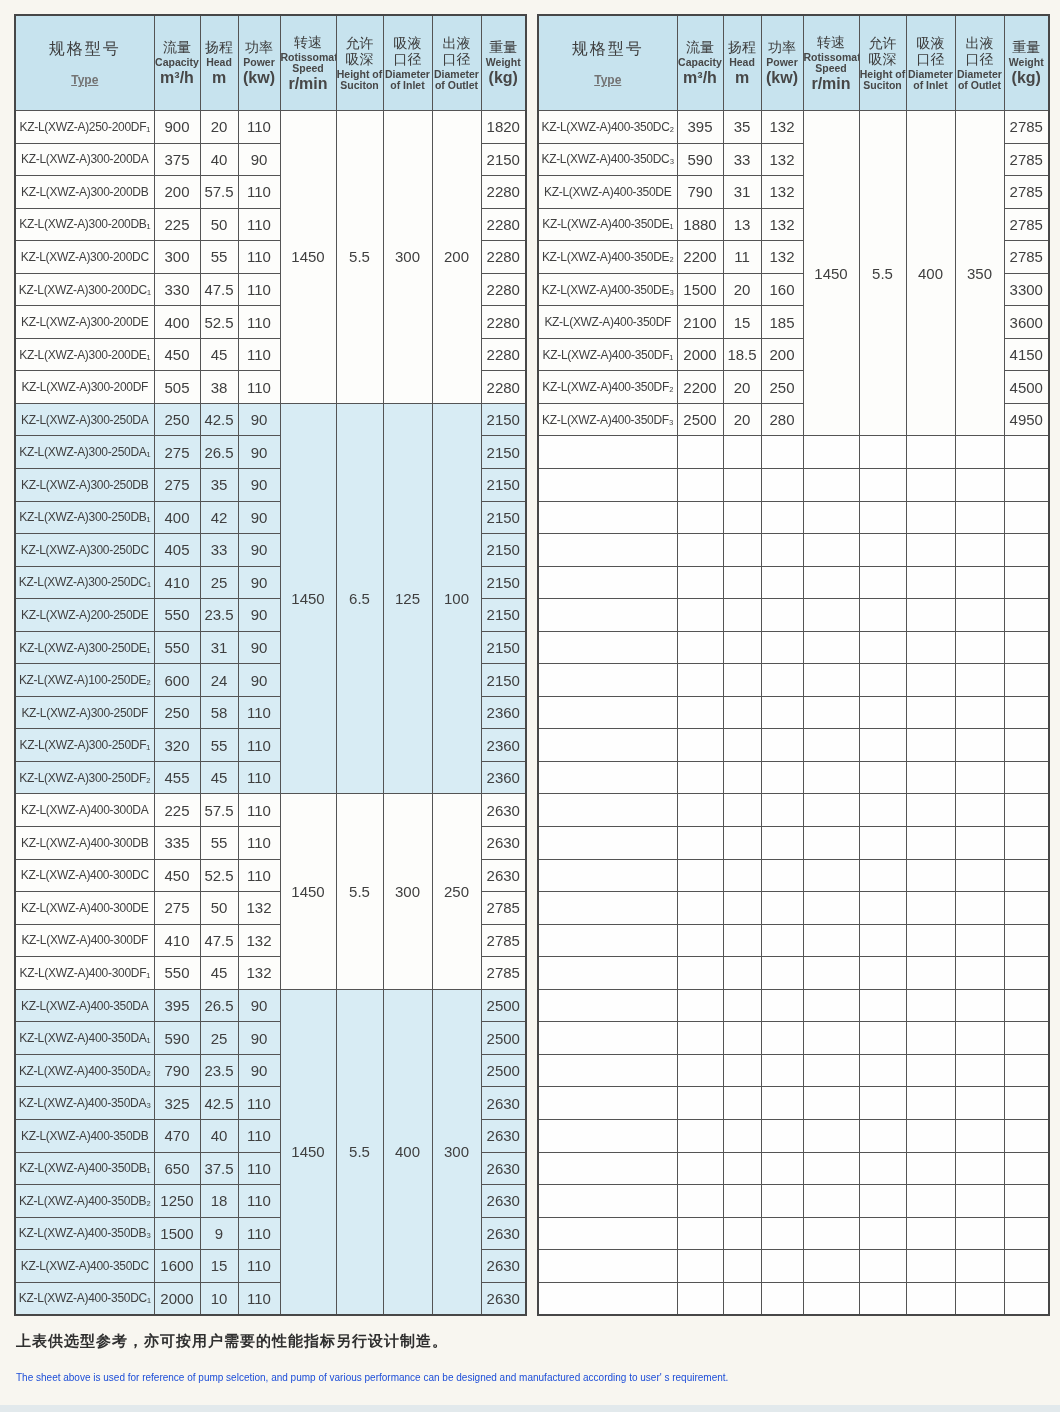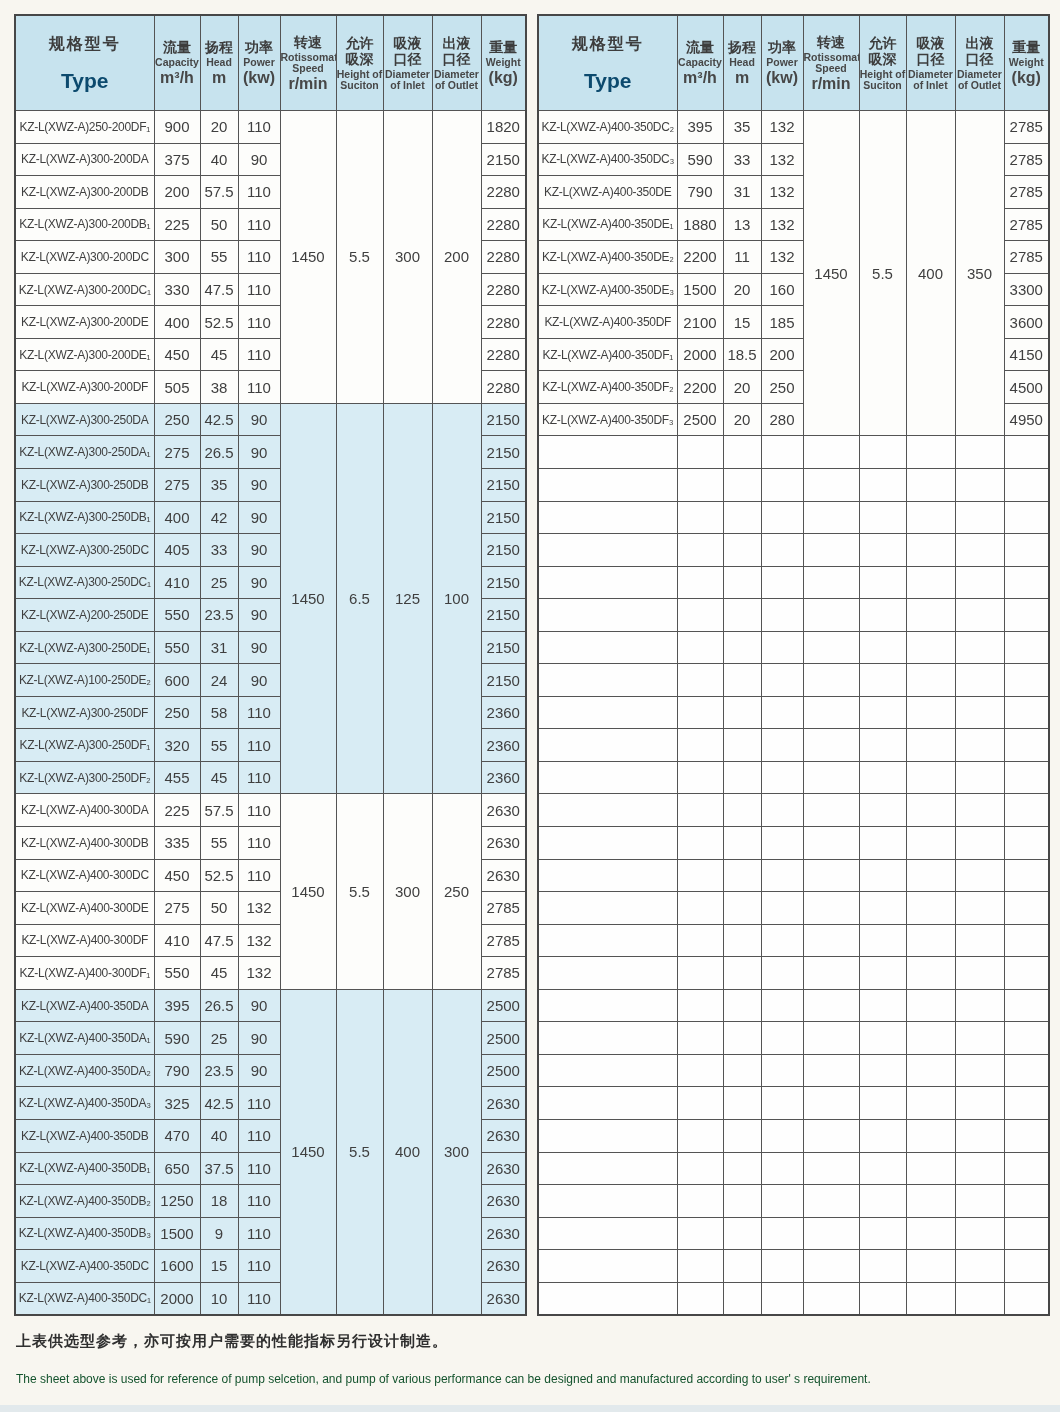--- a/index.html
+++ b/index.html
@@ -16,35 +16,35 @@
     border-collapse:collapse;table-layout:fixed;
     width:511px;border:2px solid #474747;
     background:#fff;
   }
   table.spec th, table.spec td{
     border:1px solid #545454;
     text-align:center;vertical-align:middle;
     padding:0;overflow:hidden;
   }
   thead th{background:#c7e3ee;height:94px;}
-  .hzh{display:block;font-size:14px;font-weight:bold;color:#3d3d3d;line-height:1.2;}
+  .hzh{display:block;font-size:14px;font-weight:normal;color:#3d3d3d;line-height:1.2;}
   .wrap2 .hzh{max-width:2.15em;margin:0 auto;}
   .hen{display:block;font-size:10.5px;color:#474747;line-height:1.05;margin-top:1px;}
   .hunit{display:block;font-size:16px;color:#474747;line-height:1.1;margin-top:1px;}
   .type-header .hzh{font-size:16px;letter-spacing:2px;margin-bottom:16px;}
-  .type-header .hen{font-size:21px;color:#0c4a6e;}
+  .type-header .hen{font-size:12px;color:#737373;text-decoration:underline;}
   tbody tr{height:32.55px;}
   tbody td{font-size:15px;color:#3f3f3f;}
   td.type-cell{font-size:12px;letter-spacing:-0.3px;white-space:nowrap;padding:0 2px;}
   tr.row-white td{background:#fdfdfb;}
   tr.row-blue td{background:#d8ecf4;}
   tr.row-empty td{background:#fefefe;}
   .footer{margin-top:16px;width:1030px;}
   .footer .zh{font-size:15px;font-weight:bold;color:#2f2f2f;margin:0 0 20px 2px;letter-spacing:1px;}
-  .footer .en{font-size:12px;color:#14532d;margin:0 0 0 2px;line-height:1.45;}
+  .footer .en{font-size:10px;color:#1d4ed8;margin:0 0 0 2px;line-height:1.45;}
   .bottom-strip{
     position:absolute;left:0;bottom:0;width:1060px;height:7px;
     background:#e2e9ec;
   }
 </style>
 </head>
 <body>
 
 <div class="page">
   <div class="tables">

